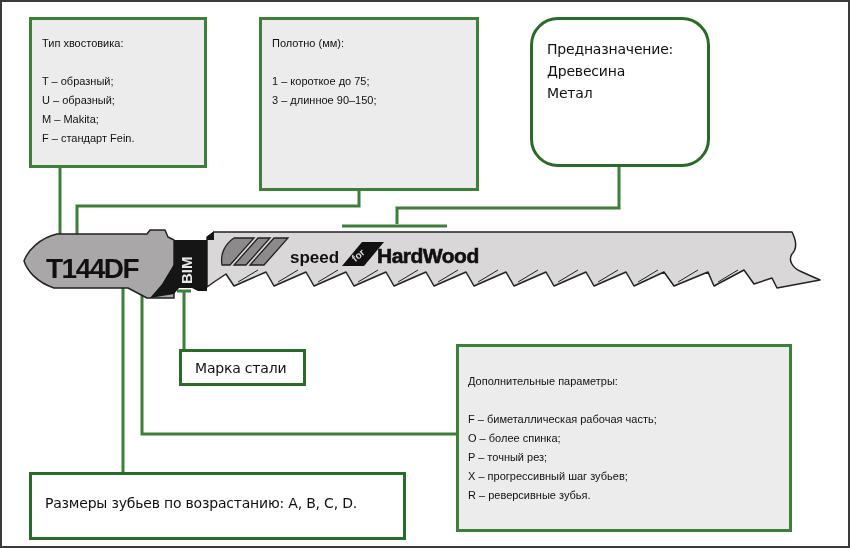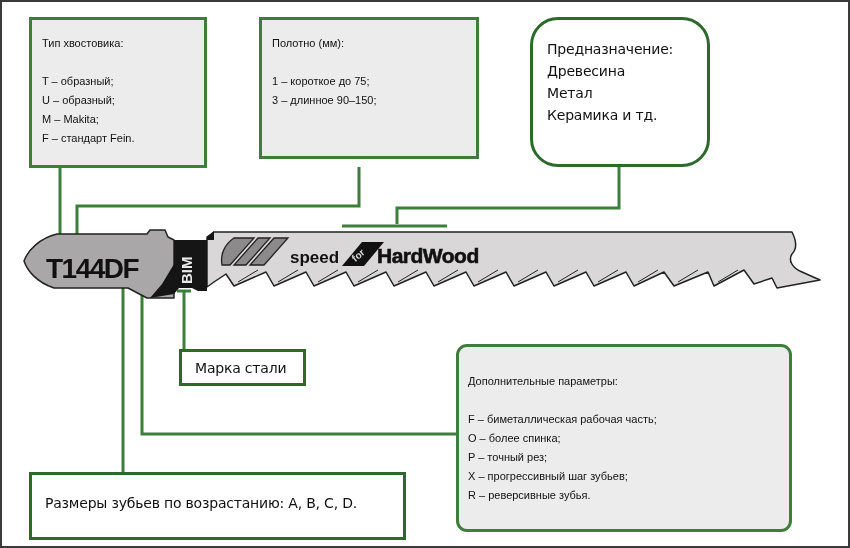--- a/index.html
+++ b/index.html
@@ -89,39 +89,38 @@
 
   <div class="box grey sans" style="left:27px; top:15px; width:178px; height:151px; padding:14px 0 0 10px;">
     <span class="line">Тип хвостовика:</span>
     <span class="gap" style="display:block"></span>
     <span class="line">T – образный;</span>
     <span class="line">U – образный;</span>
     <span class="line">M – Makita;</span>
     <span class="line">F – стандарт Fein.</span>
   </div>
 
-  <div class="box grey sans" style="left:257px; top:15px; width:220px; height:142px; padding:14px 0 0 10px;">
+  <div class="box grey sans" style="left:257px; top:15px; width:220px; height:174px; padding:14px 0 0 10px;">
     <span class="line">Полотно (мм):</span>
     <span class="gap" style="display:block"></span>
     <span class="line">1 – короткое до 75;</span>
     <span class="line">3 – длинное 90–150;</span>
   </div>
 
   <div class="box white calibri" style="left:528px; top:15px; width:180px; height:150px; padding:18px 0 0 14px;border-radius:28px;">
     <span class="line">Предназначение:</span>
     <span class="line">Древесина</span>
     <span class="line">Метал</span>
-    <span class="line">Керамика и тд.</span>
   </div>
 
   <div class="box white calibri" style="left:177px; top:347px; width:127px; height:37px; padding:5px 8px 0 13px;">
     <span class="line">Марка стали</span>
   </div>
 
-  <div class="box grey sans" style="left:454px; top:342px; width:336px; height:188px; padding:25px 0 0 9px;border-radius:11px;">
+  <div class="box grey sans" style="left:454px; top:342px; width:336px; height:188px; padding:25px 0 0 9px;">
     <span class="line">Дополнительные параметры:</span>
     <span class="gap" style="display:block"></span>
     <span class="line">F – биметаллическая рабочая часть;</span>
     <span class="line">O – более спинка;</span>
     <span class="line">P – точный рез;</span>
     <span class="line">X – прогрессивный шаг зубьев;</span>
     <span class="line">R – реверсивные зубья.</span>
   </div>
 
   <div class="box white calibri" style="left:27px; top:470px; width:377px; height:68px; padding:17px 0 0 13px;">

